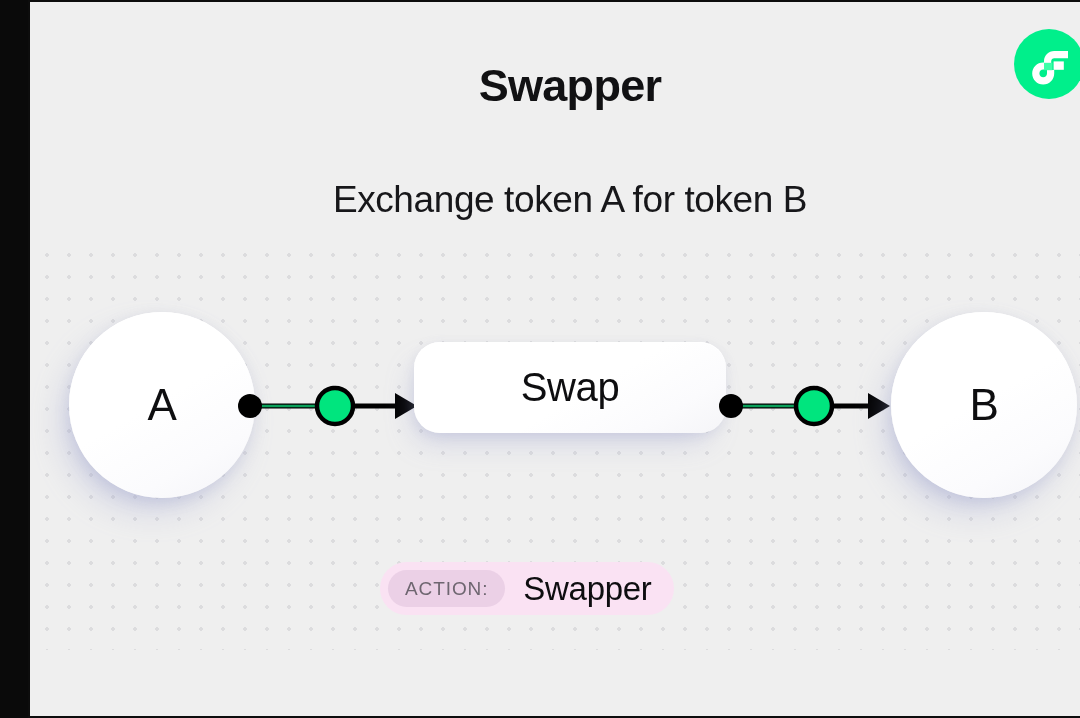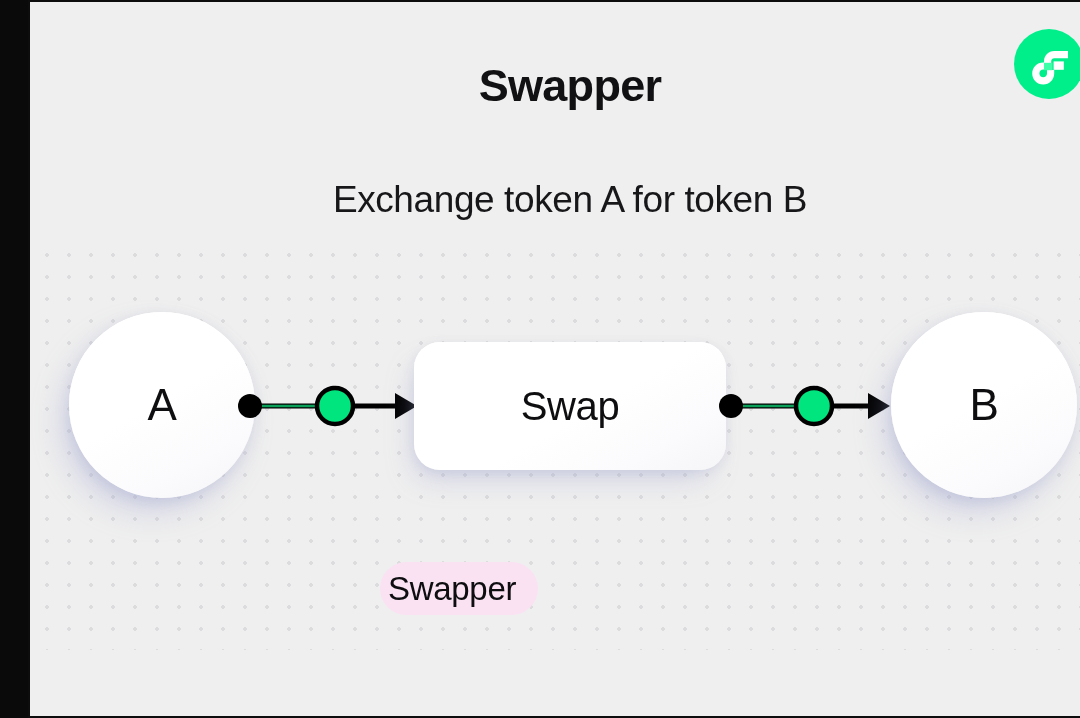--- a/index.html
+++ b/index.html
@@ -75,21 +75,21 @@
     color:#0e0e10;
     letter-spacing:-0.5px;
   }
   #node-a { left:39px;  top:310px; }
   #node-b { left:861px; top:310px; }
 
   
   #swap-card {
     position:absolute;
     left:384px; top:340px;
-    width:312px; height:128px;
+    width:312px; height:91px;
     border-radius:26px;
     background:linear-gradient(150deg,#ffffff 0%,#ffffff 55%,#fbfbfd 80%,#f5f5f8 100%);
     box-shadow:-8px 16px 30px -10px rgba(150,156,205,0.40),
                 0 3px 12px rgba(160,165,200,0.20),
                 inset 0 1px 0 rgba(255,255,255,0.95);
     display:flex; align-items:center; justify-content:center;
     font-size:40px;
     font-weight:400;
     color:#0e0e10;
     letter-spacing:-0.4px;
@@ -174,16 +174,17 @@
       <circle cx="13" cy="22" r="12" fill="#000000"></circle>
       <circle cx="96" cy="22" r="18" fill="#00e57e" stroke="#000000" stroke-width="4.5"></circle>
     </svg>
   </div>
 
   <div id="node-b" class="token-node">
     <span>B</span>
   </div>
 
   <div id="action-badge">
+    <span id="action-key">ACTION:</span>
     <span id="action-value">Swapper</span>
   </div>
 
 </div>
 
 </body></html>

